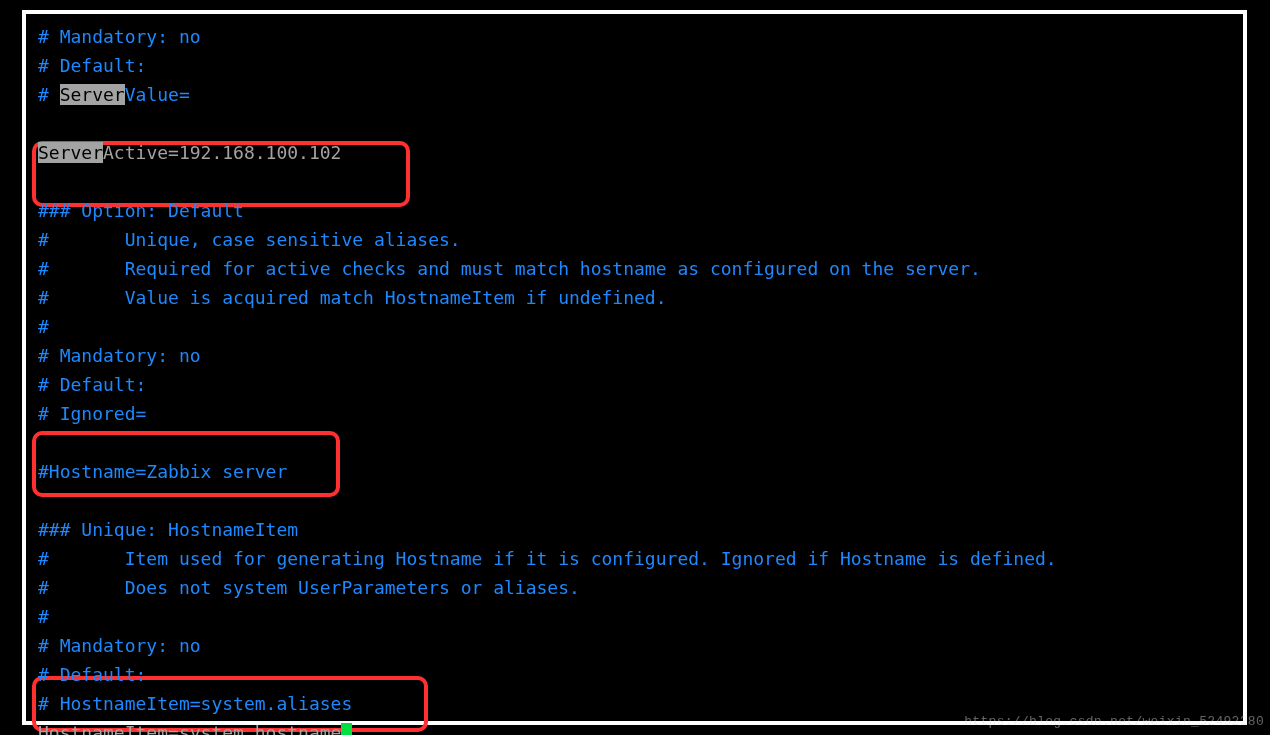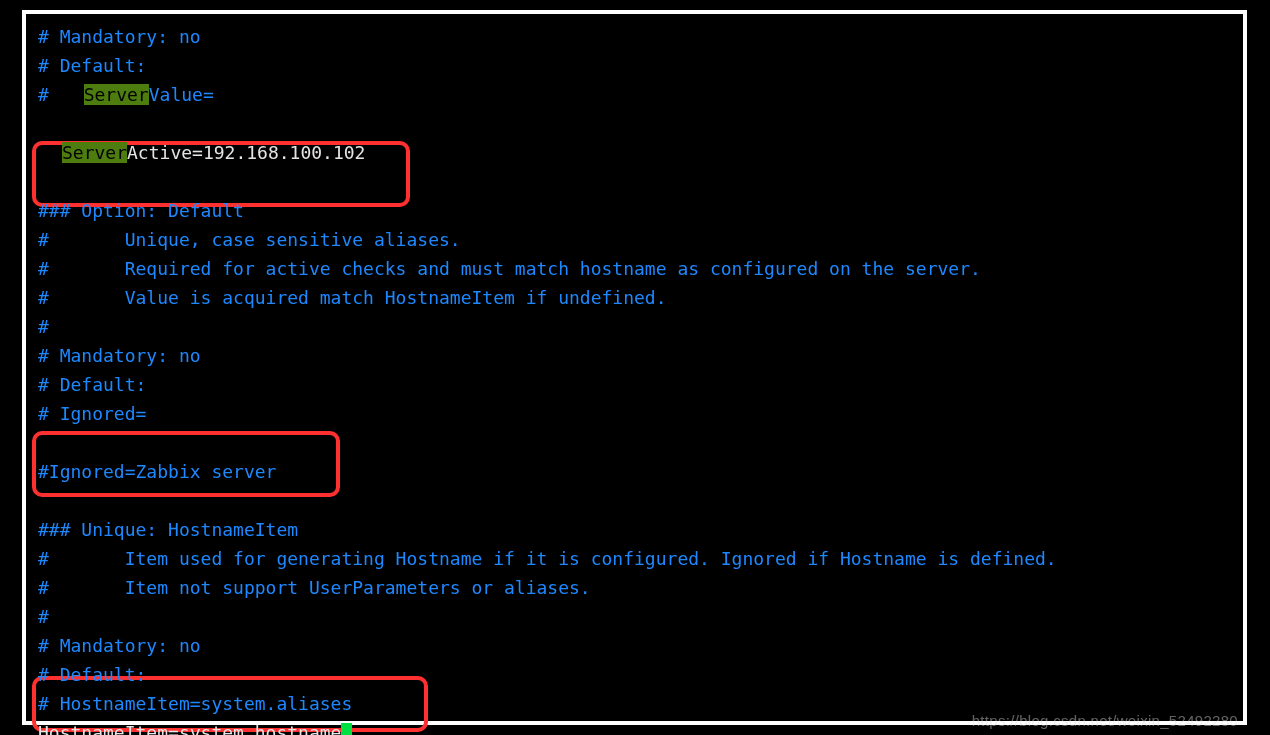--- a/index.html
+++ b/index.html
@@ -25,49 +25,48 @@
     padding: 8px 8px 8px 12px;
     font-family: "DejaVu Sans Mono", "Consolas", monospace;
     font-size: 18px;
     line-height: 29px;
     color: #1e88ff;
     white-space: pre;
     position: relative;
     z-index: 5;
   }
   .hl {
-    background: #4d7c0f;
+    background: #a3a3a3;
     color: #000;
-    margin-left: 24px;
   }
   .wht {
-    color: #e5e5e5;
+    color: #a3a3a3;
   }
   .cursor {
     display: inline-block;
     width: 11px;
     height: 22px;
     background: #00e040;
     vertical-align: text-bottom;
     position: relative;
     top: 2px;
   }
   .redbox {
     position: absolute;
     border: 4px solid #ff3030;
     border-radius: 10px;
     z-index: 1;
     pointer-events: none;
   }
   .watermark {
     position: absolute;
-    right: 32px;
+    right: 6px;
     bottom: 6px;
-    font-family: Liberation Sans, sans-serif;
-    font-size: 15px;
+    font-family: Liberation Mono, monospace;
+    font-size: 13px;
     color: rgba(220,220,220,0.45);
     letter-spacing: 0.3px;
     z-index: 20;
   }
 </style>
 </head>
 <body>
 
 <div class="frame">
 
@@ -85,25 +84,25 @@
 
 <span>### Option: Default</span>
 <span>#       Unique, case sensitive aliases.</span>
 <span>#       Required for active checks and must match hostname as configured on the server.</span>
 <span>#       Value is acquired match HostnameItem if undefined.</span>
 <span>#</span>
 <span># Mandatory: no</span>
 <span># Default:</span>
 <span># Ignored=</span>
 
-<span>#Ignored=Zabbix server</span>
+<span>#Hostname=Zabbix server</span>
 
 <span>### Unique: HostnameItem</span>
 <span>#       Item used for generating Hostname if it is configured. Ignored if Hostname is defined.</span>
-<span>#       Item not support UserParameters or aliases.</span>
+<span>#       Does not system UserParameters or aliases.</span>
 <span>#</span>
 <span># Mandatory: no</span>
 <span># Default:</span>
 <span># HostnameItem=system.aliases</span>
 <span class="wht">HostnameItem=system.hostname</span><span class="cursor"></span></pre>
 </div>
 
 <div class="watermark">https://blog.csdn.net/weixin_52492280</div>
 
 </body></html>

